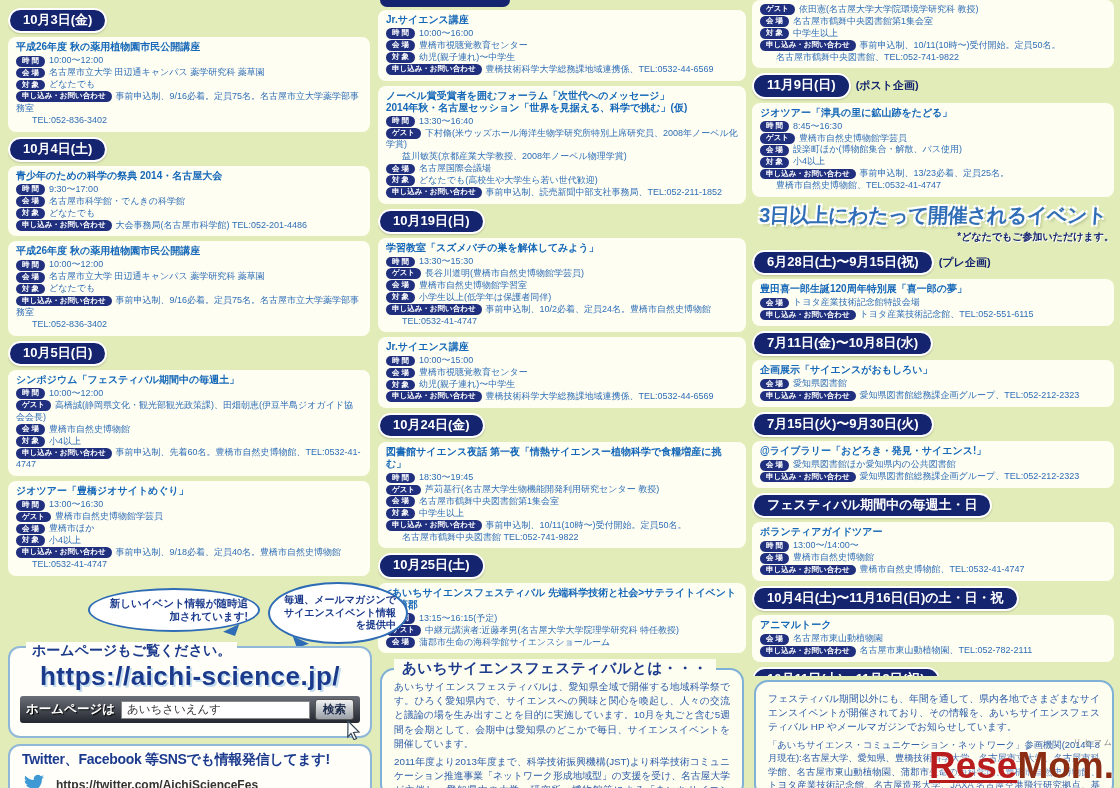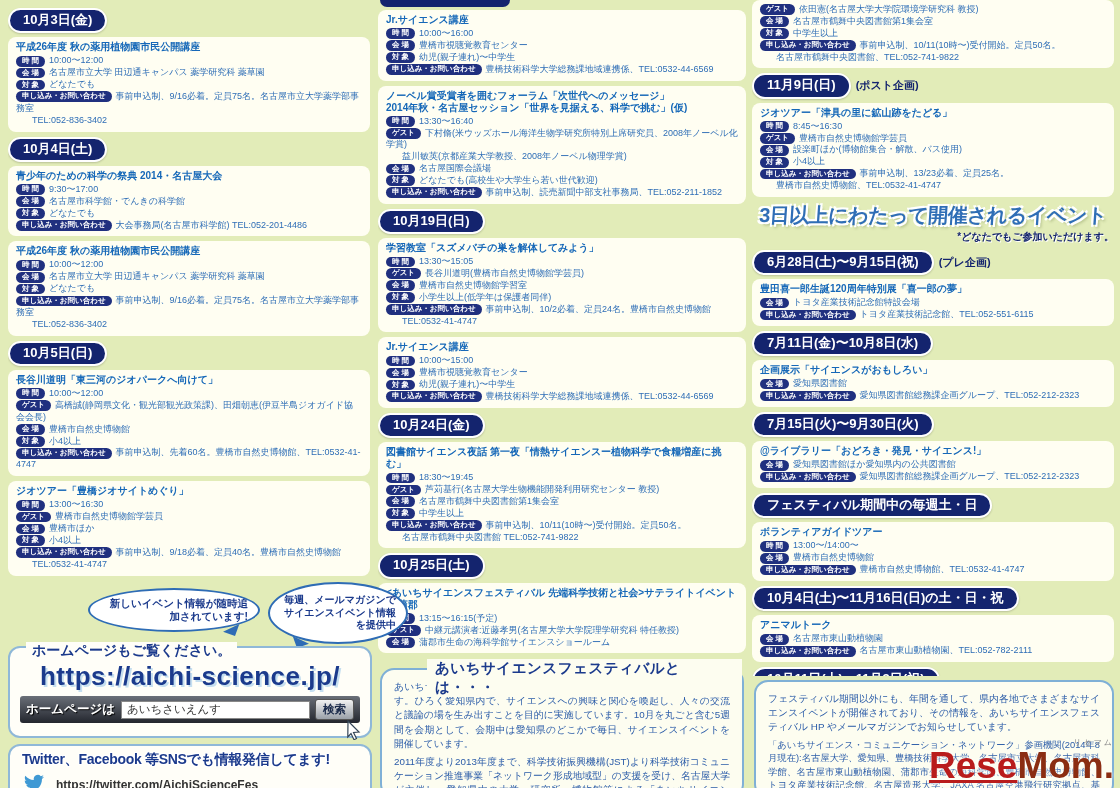--- a/index.html
+++ b/index.html
@@ -52,21 +52,21 @@
 
   
   .round-box {
     position:absolute; background:#fdfdf0; border:2px solid #7fb0d6; border-radius:14px;
     padding:10px 12px 8px;
   }
   #about-box { left:380px; top:668px; width:364px; height:130px; }
   #info-box  { left:754px; top:680px; width:360px; height:118px; }
   .box-title {
     position:absolute; top:-11px; left:12px; background:#fdfdf0; padding:0 8px;
-    color:#1b3a8c; font-weight:bold; font-size:14.5px; letter-spacing:0.5px;margin-left:33px;
+    color:#1b3a8c; font-weight:bold; font-size:14.5px; letter-spacing:0.5px;
   }
   .box-p { font-size:9.8px; color:#2b5ca8; line-height:1.45; text-align:justify; margin-bottom:4px; }
   .box-p.second { font-size:9.3px; }
 
   
   .bubble {
     position:absolute; background:#fff; border:2px solid #2e6cb5; border-radius:50%;
     color:#1b3a8c; font-weight:bold; font-size:10.5px; line-height:1.25;
     display:flex; align-items:center; justify-content:center; text-align:right; padding:6px 10px;
   }
@@ -147,21 +147,21 @@
     <div class="card">
       <div class="evt-title">平成26年度 秋の薬用植物園市民公開講座</div>
       <div class="row"><span class="lbl">時 間</span><span class="val">10:00〜12:00</span></div>
       <div class="row"><span class="lbl">会 場</span><span class="val">名古屋市立大学 田辺通キャンパス 薬学研究科 薬草園</span></div>
       <div class="row"><span class="lbl">対 象</span><span class="val">どなたでも</span></div>
       <div class="row"><span class="lbl">申し込み・お問い合わせ</span><span class="val">事前申込制、9/16必着。定員75名。名古屋市立大学薬学部事務室</span></div>
       <div class="row cont">TEL:052-836-3402</div>
     </div>
     <div class="date-row"><span class="date-pill">10月5日(日)</span></div>
     <div class="card">
-      <div class="evt-title">長谷川道明「東三河のジオパークへ向けて」</div>
+      <div class="evt-title">シンポジウム「フェスティバル期間中の毎週土」</div>
       <div class="row"><span class="lbl">時 間</span><span class="val">10:00〜12:00</span></div>
       <div class="row"><span class="lbl">ゲスト</span><span class="val">高橋誠(静岡県文化・観光部観光政策課)、田畑朝恵(伊豆半島ジオガイド協会会長)</span></div>
       <div class="row"><span class="lbl">会 場</span><span class="val">豊橋市自然史博物館</span></div>
       <div class="row"><span class="lbl">対 象</span><span class="val">小4以上</span></div>
       <div class="row"><span class="lbl">申し込み・お問い合わせ</span><span class="val">事前申込制、先着60名。豊橋市自然史博物館、TEL:0532-41-4747</span></div>
     </div>
     <div class="card">
       <div class="evt-title">ジオツアー「豊橋ジオサイトめぐり」</div>
       <div class="row"><span class="lbl">時 間</span><span class="val">13:00〜16:30</span></div>
       <div class="row"><span class="lbl">ゲスト</span><span class="val">豊橋市自然史博物館学芸員</span></div>
@@ -185,21 +185,21 @@
       <div class="row"><span class="lbl">時 間</span><span class="val">13:30〜16:40</span></div>
       <div class="row"><span class="lbl">ゲスト</span><span class="val">下村脩(米ウッズホール海洋生物学研究所特別上席研究員、2008年ノーベル化学賞)</span></div>
       <div class="row cont">益川敏英(京都産業大学教授、2008年ノーベル物理学賞)</div>
       <div class="row"><span class="lbl">会 場</span><span class="val">名古屋国際会議場</span></div>
       <div class="row"><span class="lbl">対 象</span><span class="val">どなたでも(高校生や大学生ら若い世代歓迎)</span></div>
       <div class="row"><span class="lbl">申し込み・お問い合わせ</span><span class="val">事前申込制、読売新聞中部支社事務局、TEL:052-211-1852</span></div>
     </div>
     <div class="date-row"><span class="date-pill">10月19日(日)</span></div>
     <div class="card">
       <div class="evt-title">学習教室「スズメバチの巣を解体してみよう」</div>
-      <div class="row"><span class="lbl">時 間</span><span class="val">13:30〜15:05</span></div>
+      <div class="row"><span class="lbl">時 間</span><span class="val">13:30〜15:30</span></div>
       <div class="row"><span class="lbl">ゲスト</span><span class="val">長谷川道明(豊橋市自然史博物館学芸員)</span></div>
       <div class="row"><span class="lbl">会 場</span><span class="val">豊橋市自然史博物館学習室</span></div>
       <div class="row"><span class="lbl">対 象</span><span class="val">小学生以上(低学年は保護者同伴)</span></div>
       <div class="row"><span class="lbl">申し込み・お問い合わせ</span><span class="val">事前申込制、10/2必着、定員24名。豊橋市自然史博物館</span></div>
       <div class="row cont">TEL:0532-41-4747</div>
     </div>
     <div class="card">
       <div class="evt-title">Jr.サイエンス講座</div>
       <div class="row"><span class="lbl">時 間</span><span class="val">10:00〜15:00</span></div>
       <div class="row"><span class="lbl">会 場</span><span class="val">豊橋市視聴覚教育センター</span></div>

